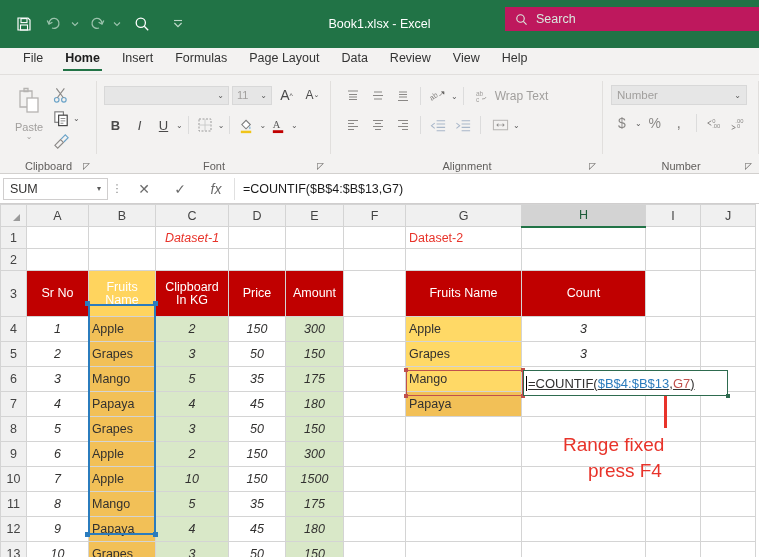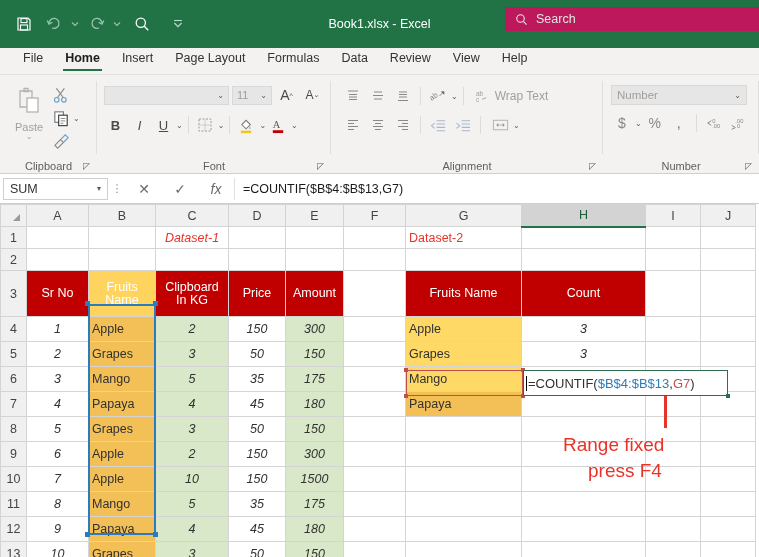--- a/index.html
+++ b/index.html
@@ -260,22 +260,22 @@
         <path d="M10.3 10.3 L14.2 14.2" stroke="#dceadf" stroke-width="1.4"></path>
       </svg>
     <span class="ph">Search</span>
   </div>
 </div>
 
 <div class="tabs">
   <div class="tab">File</div>
   <div class="tab active">Home</div>
   <div class="tab">Insert</div>
+  <div class="tab">Formulas</div>
   <div class="tab">Page Layout</div>
-  <div class="tab">Formulas</div>
   <div class="tab">Data</div>
   <div class="tab">Review</div>
   <div class="tab">View</div>
   <div class="tab">Help</div>
 </div>
 
 <div class="ribbon">
 
   <div class="group g-clipboard">
     <div class="clip-inner">
@@ -716,21 +716,21 @@
   <div class="sel-handle" style="left:153px; top:97px;"></div>
   <div class="sel-handle" style="left:85px; top:328px;"></div>
   <div class="sel-handle" style="left:153px; top:328px;"></div>
 
   <div class="ref-box" style="left:406px; top:166px; width:117px; height:26px;"></div>
   <div class="ref-handle" style="left:404px; top:164px;"></div>
   <div class="ref-handle" style="left:521px; top:164px;"></div>
   <div class="ref-handle" style="left:404px; top:190px;"></div>
   <div class="ref-handle" style="left:521px; top:190px;"></div>
 
-  <div class="edit-box" style="left:523px; top:166px; width:205px; height:26px;">
+  <div class="edit-box" style="left:523px; top:166px; width:205px; height:26px;text-decoration:underline;">
     <span class="caretline"></span>
       <span>=COUNTIF(</span>
       <span class="ref-blue">$B$4:$B$13</span>
       <span>,</span>
       <span class="ref-red">G7</span>
       <span>)</span>
   </div>
   <div class="edit-handle" style="left:726px; top:190px;"></div>
 
   <div class="anno-line" style="left:664px; top:192px; height:32px;"></div>

